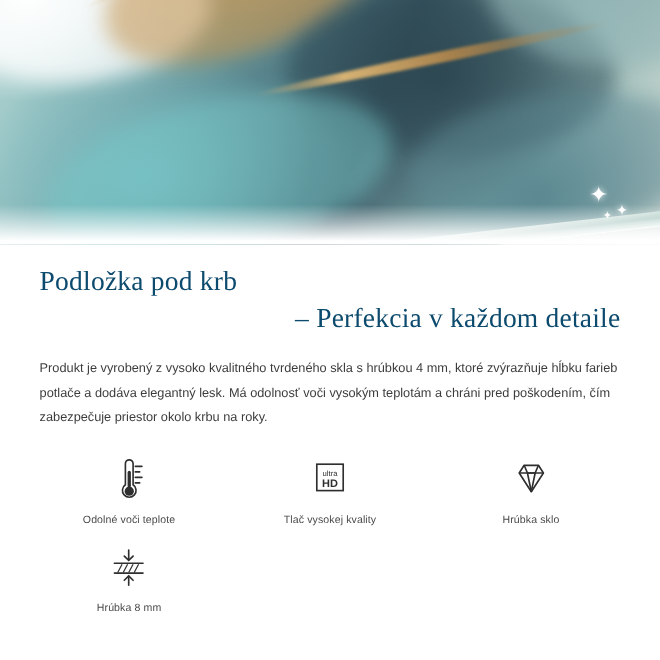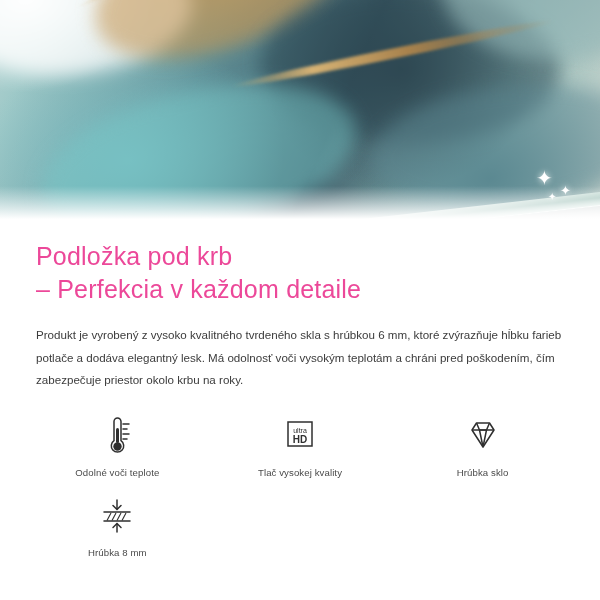--- a/index.html
+++ b/index.html
@@ -93,30 +93,31 @@
   }
   .sp1 { left: 536px; top: 168px; font-size: 20px; }
   .sp2 { left: 560px; top: 184px; font-size: 13px; }
   .sp3 { left: 548px; top: 192px; font-size: 10px; }
 
   
   .content {
     padding: 18px 36px 0 36px;
   }
   .headline {
-    font-family: Liberation Sans, sans-serif;
+    font-family: Liberation Serif, serif;
     font-size: 25px;
     line-height: 1.32;
-    color: #ec4899;
+    color: #0c4a6e;
     font-weight: 400;
     margin: 0;
     letter-spacing: 0.2px;
   }
   .headline .line2 {
     display: block;
+    text-align: right;
   }
   .body-text {
     margin: 18px 0 0 0;
     font-size: 11.6px;
     line-height: 1.95;
     color: #3c3c3c;
     max-width: 532px;
   }
 
   
@@ -170,21 +171,21 @@
     <span class="sparkle sp2">✦</span>
     <span class="sparkle sp3">✦</span>
     <span class="hero-fade"></span>
   </div>
 
   <div class="content">
     <h1 class="headline">
       <span>Podložka pod krb</span>
       <span class="line2">– Perfekcia v každom detaile</span>
     </h1>
-    <p class="body-text">Produkt je vyrobený z vysoko kvalitného tvrdeného skla s hrúbkou 6 mm, ktoré zvýrazňuje hĺbku farieb potlače a dodáva elegantný lesk. Má odolnosť voči vysokým teplotám a chráni pred poškodením, čím zabezpečuje priestor okolo krbu na roky.</p>
+    <p class="body-text">Produkt je vyrobený z vysoko kvalitného tvrdeného skla s hrúbkou 4 mm, ktoré zvýrazňuje hĺbku farieb potlače a dodáva elegantný lesk. Má odolnosť voči vysokým teplotám a chráni pred poškodením, čím zabezpečuje priestor okolo krbu na roky.</p>
   </div>
 
   <div class="features">
 
     <div class="feature">
       <div class="feature-icon">
         <svg width="40" height="42" viewBox="0 0 40 42">
           <g fill="none" stroke="#2f2f2f" stroke-width="1.5" stroke-linecap="round">
             <path d="M17 6.5a3.5 3.5 0 0 1 7 0v19.2a6.2 6.2 0 1 1-7 0z"></path>
             <line x1="26" y1="9" x2="32" y2="9"></line>

